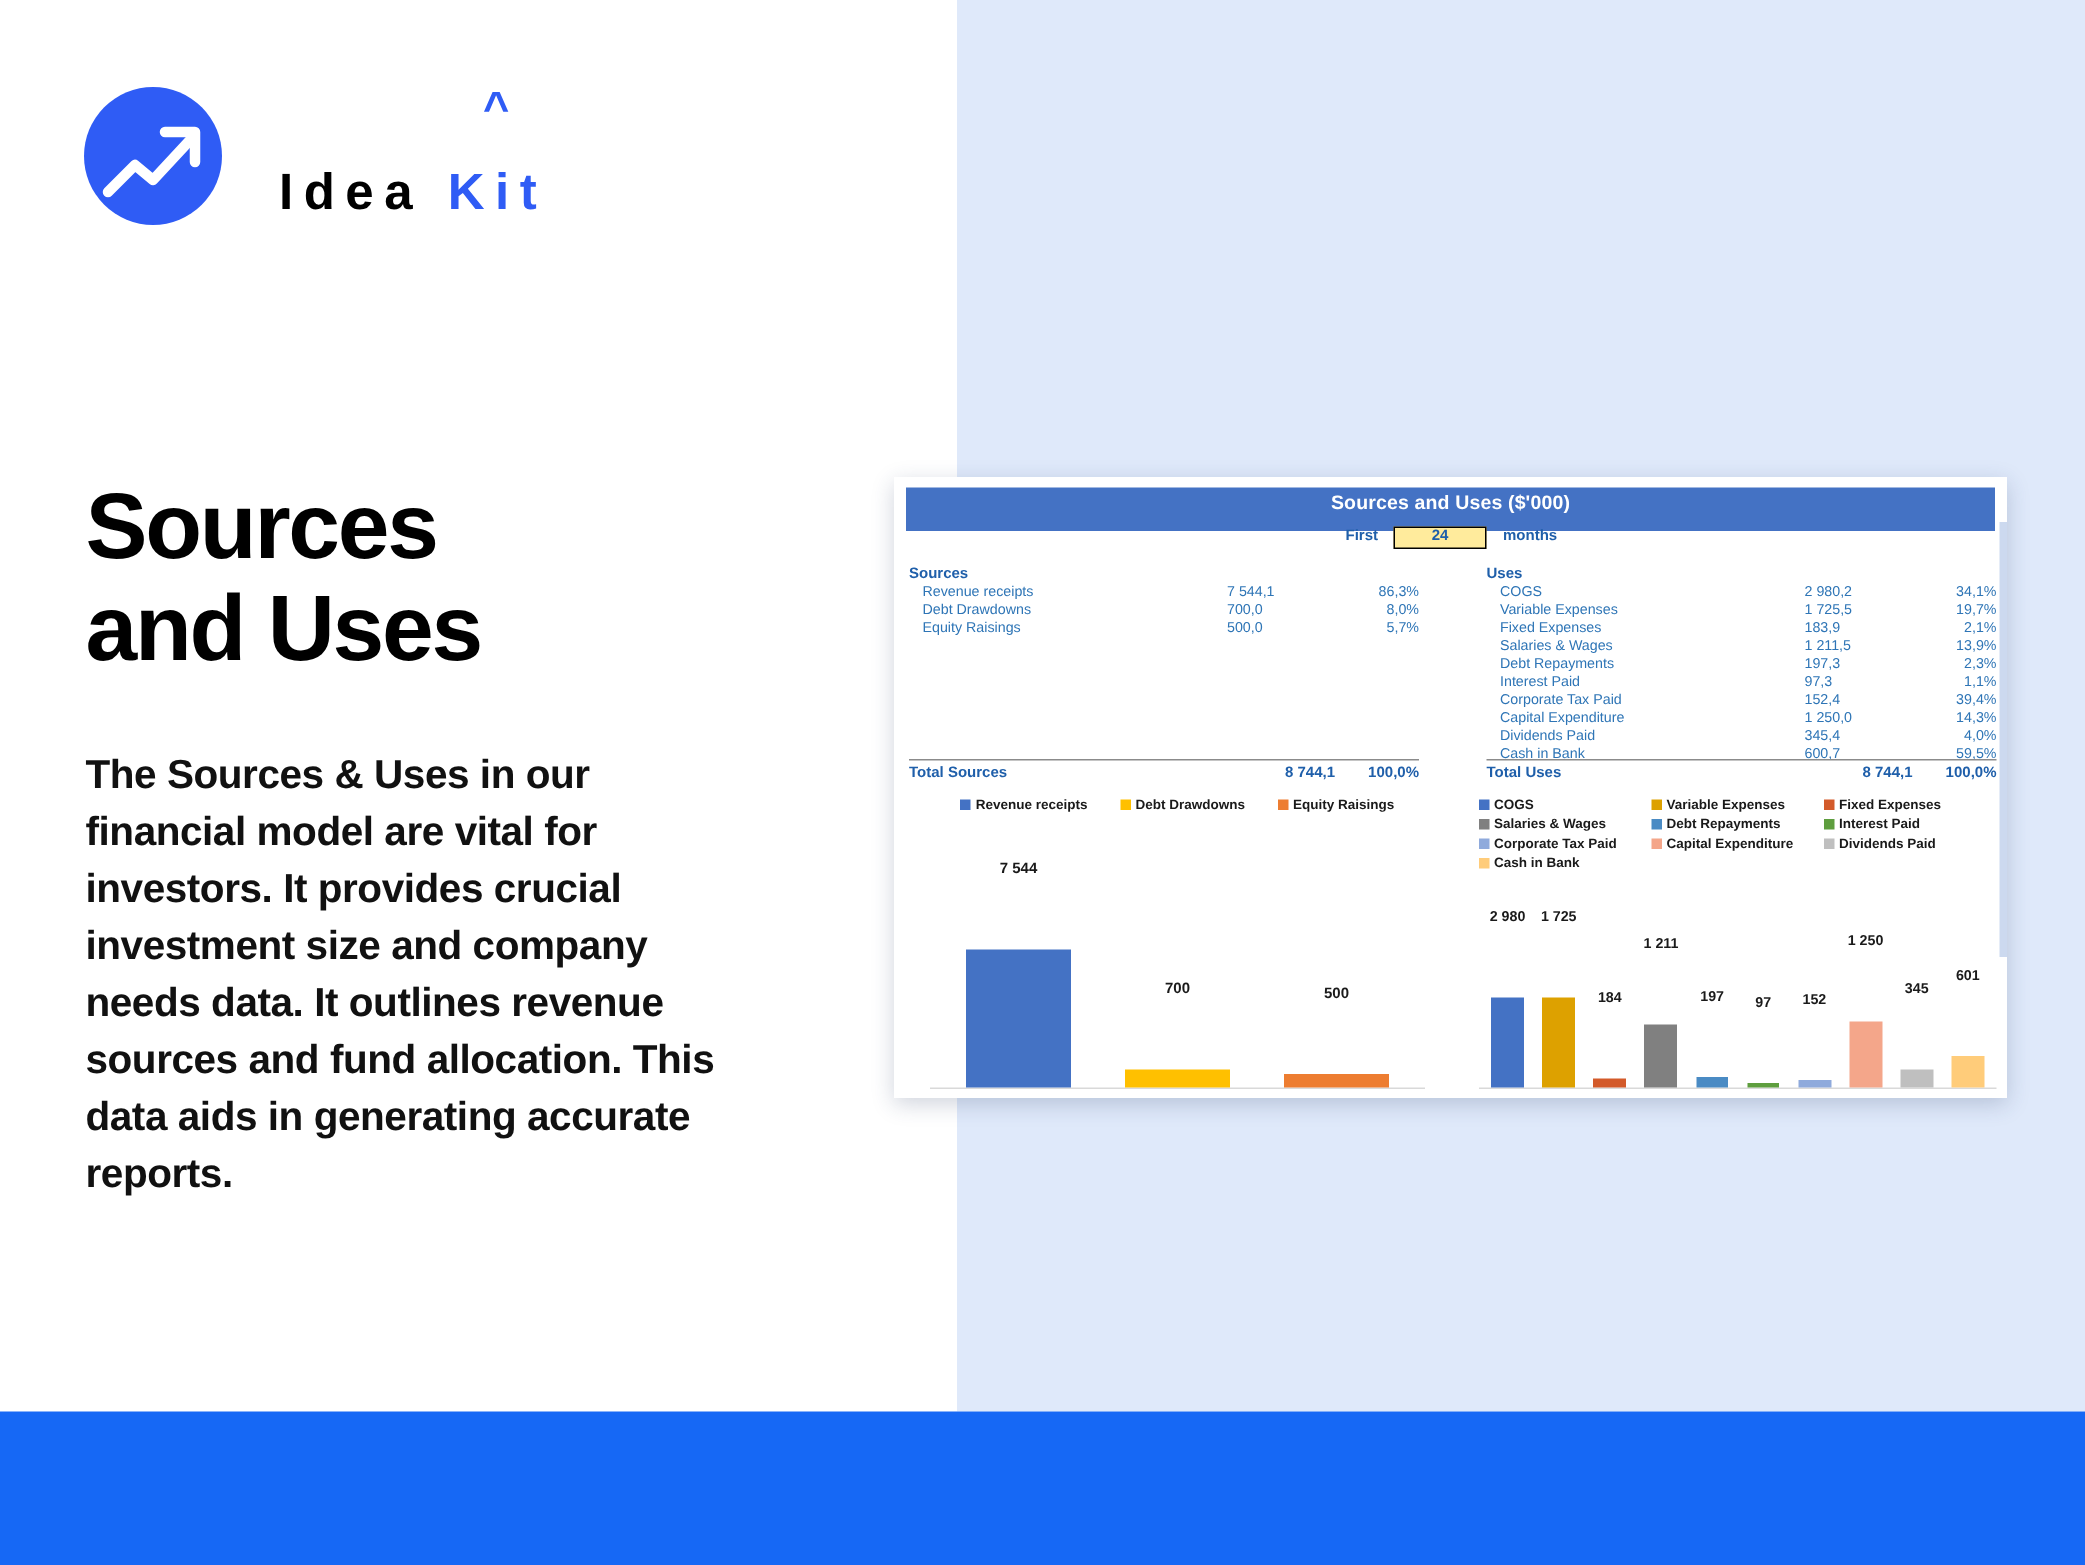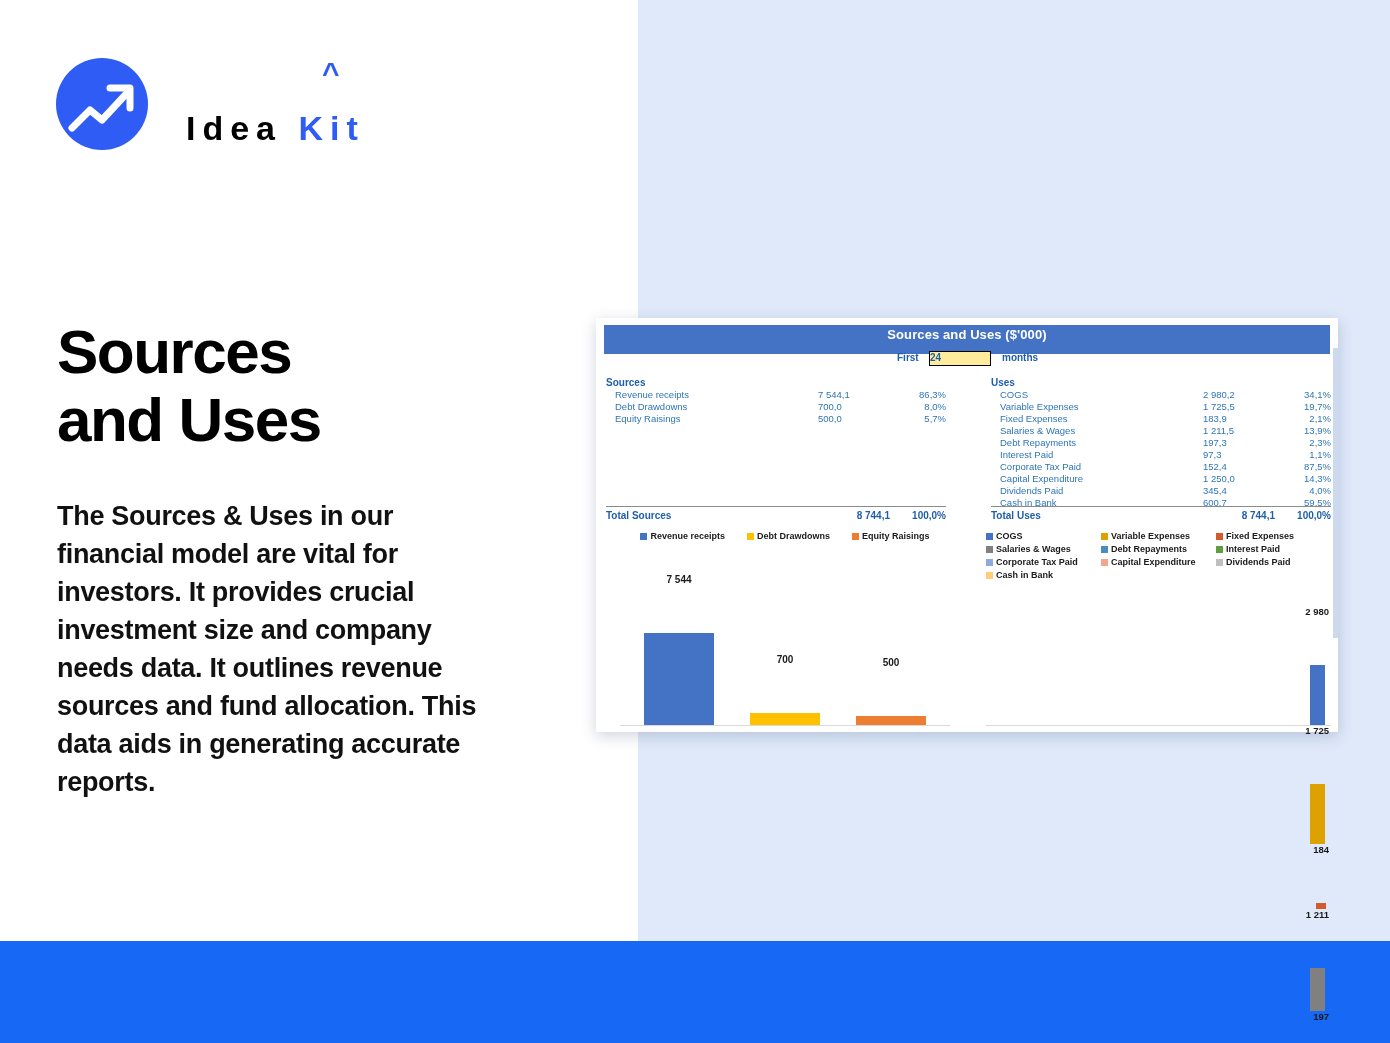--- a/index.html
+++ b/index.html
@@ -81,21 +81,21 @@
     position:absolute; left:8px; top:33px; width:726px; height:17px;
   }
   #months-label-first {
     position:absolute; left:293px; top:1px;
     font-size:10px; font-weight:bold; color:#1f5faa;
   }
   #months-input {
     position:absolute; left:325px; top:0px; width:62px; height:15px;
     background:#ffeb9c; border:1.5px solid #000;
     font-size:10px; font-weight:bold; color:#1f5faa;
-    text-align:left; line-height:12px;
+    text-align:center; line-height:12px;
   }
   #months-label-months {
     position:absolute; left:398px; top:1px;
     font-size:10px; font-weight:bold; color:#1f5faa;
   }
 
   
   .sheet-table { position:absolute; top:58px; height:145px; }
   #sources-table { left:10px; width:340px; }
   #uses-table    { left:395px; width:340px; }
@@ -145,21 +145,21 @@
 
   
   #uses-legend .legend-item { width:33.33%; }
 
   .plot {
     position:absolute; left:0; bottom:0; width:100%;
     display:flex; align-items:flex-end;
     border-bottom:1px solid #d9d9d9;
   }
   #sources-plot { height:152px; padding:0 6px; }
-  #uses-plot    { height:120px; padding:0 2px;flex-direction:column; }
+  #uses-plot    { height:120px; padding:0 2px; }
 
   .bar-slot {
     flex:1 1 0; display:flex; flex-direction:column;
     align-items:center; justify-content:flex-end; height:100%;gap:46px;
   }
   .bar-label {
     font-size:10px; font-weight:bold; color:#1a1a1a;
     margin-bottom:2px; white-space:nowrap;
   }
   #uses-plot .bar-label { font-size:9.5px; }
@@ -270,21 +270,21 @@
           <span class="c-pct">2,3%</span>
         </div>
         <div class="tbl-row">
           <span class="c-label">Interest Paid</span>
           <span class="c-val">97,3</span>
           <span class="c-pct">1,1%</span>
         </div>
         <div class="tbl-row">
           <span class="c-label">Corporate Tax Paid</span>
           <span class="c-val">152,4</span>
-          <span class="c-pct">87,5%</span>
+          <span class="c-pct">39,4%</span>
         </div>
         <div class="tbl-row">
           <span class="c-label">Capital Expenditure</span>
           <span class="c-val">1 250,0</span>
           <span class="c-pct">14,3%</span>
         </div>
         <div class="tbl-row">
           <span class="c-label">Dividends Paid</span>
           <span class="c-val">345,4</span>
           <span class="c-pct">4,0%</span>

